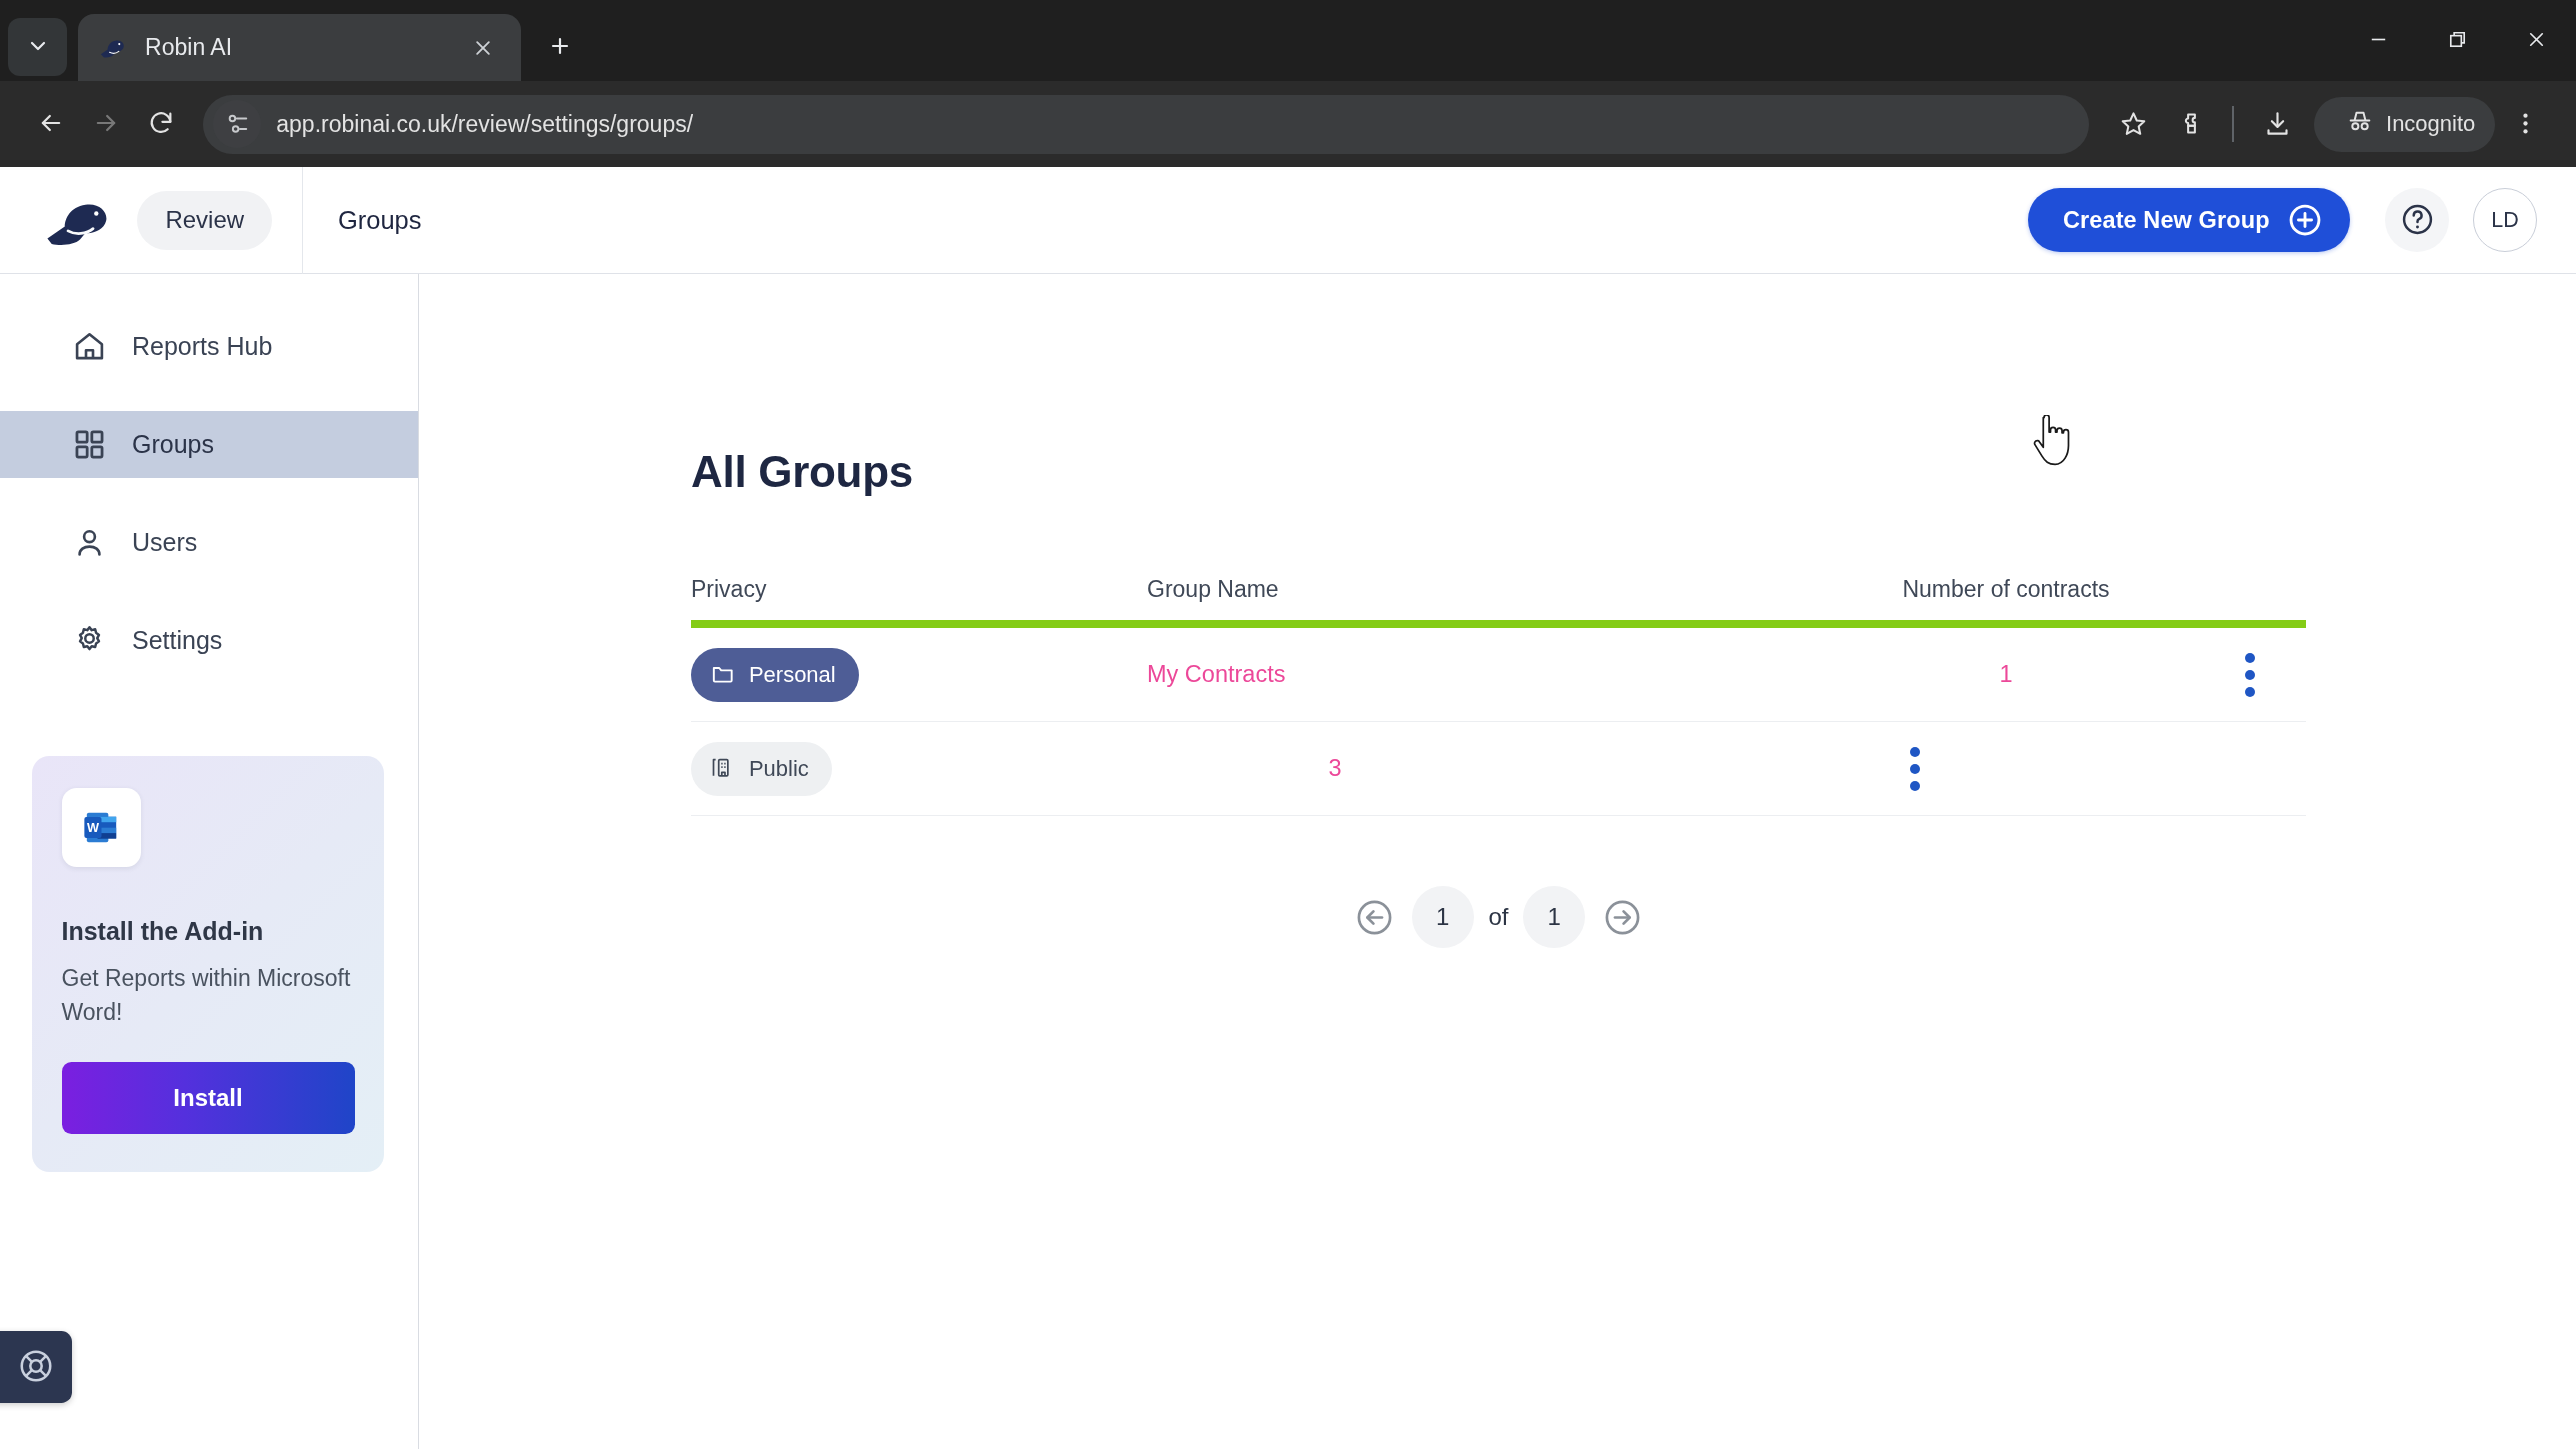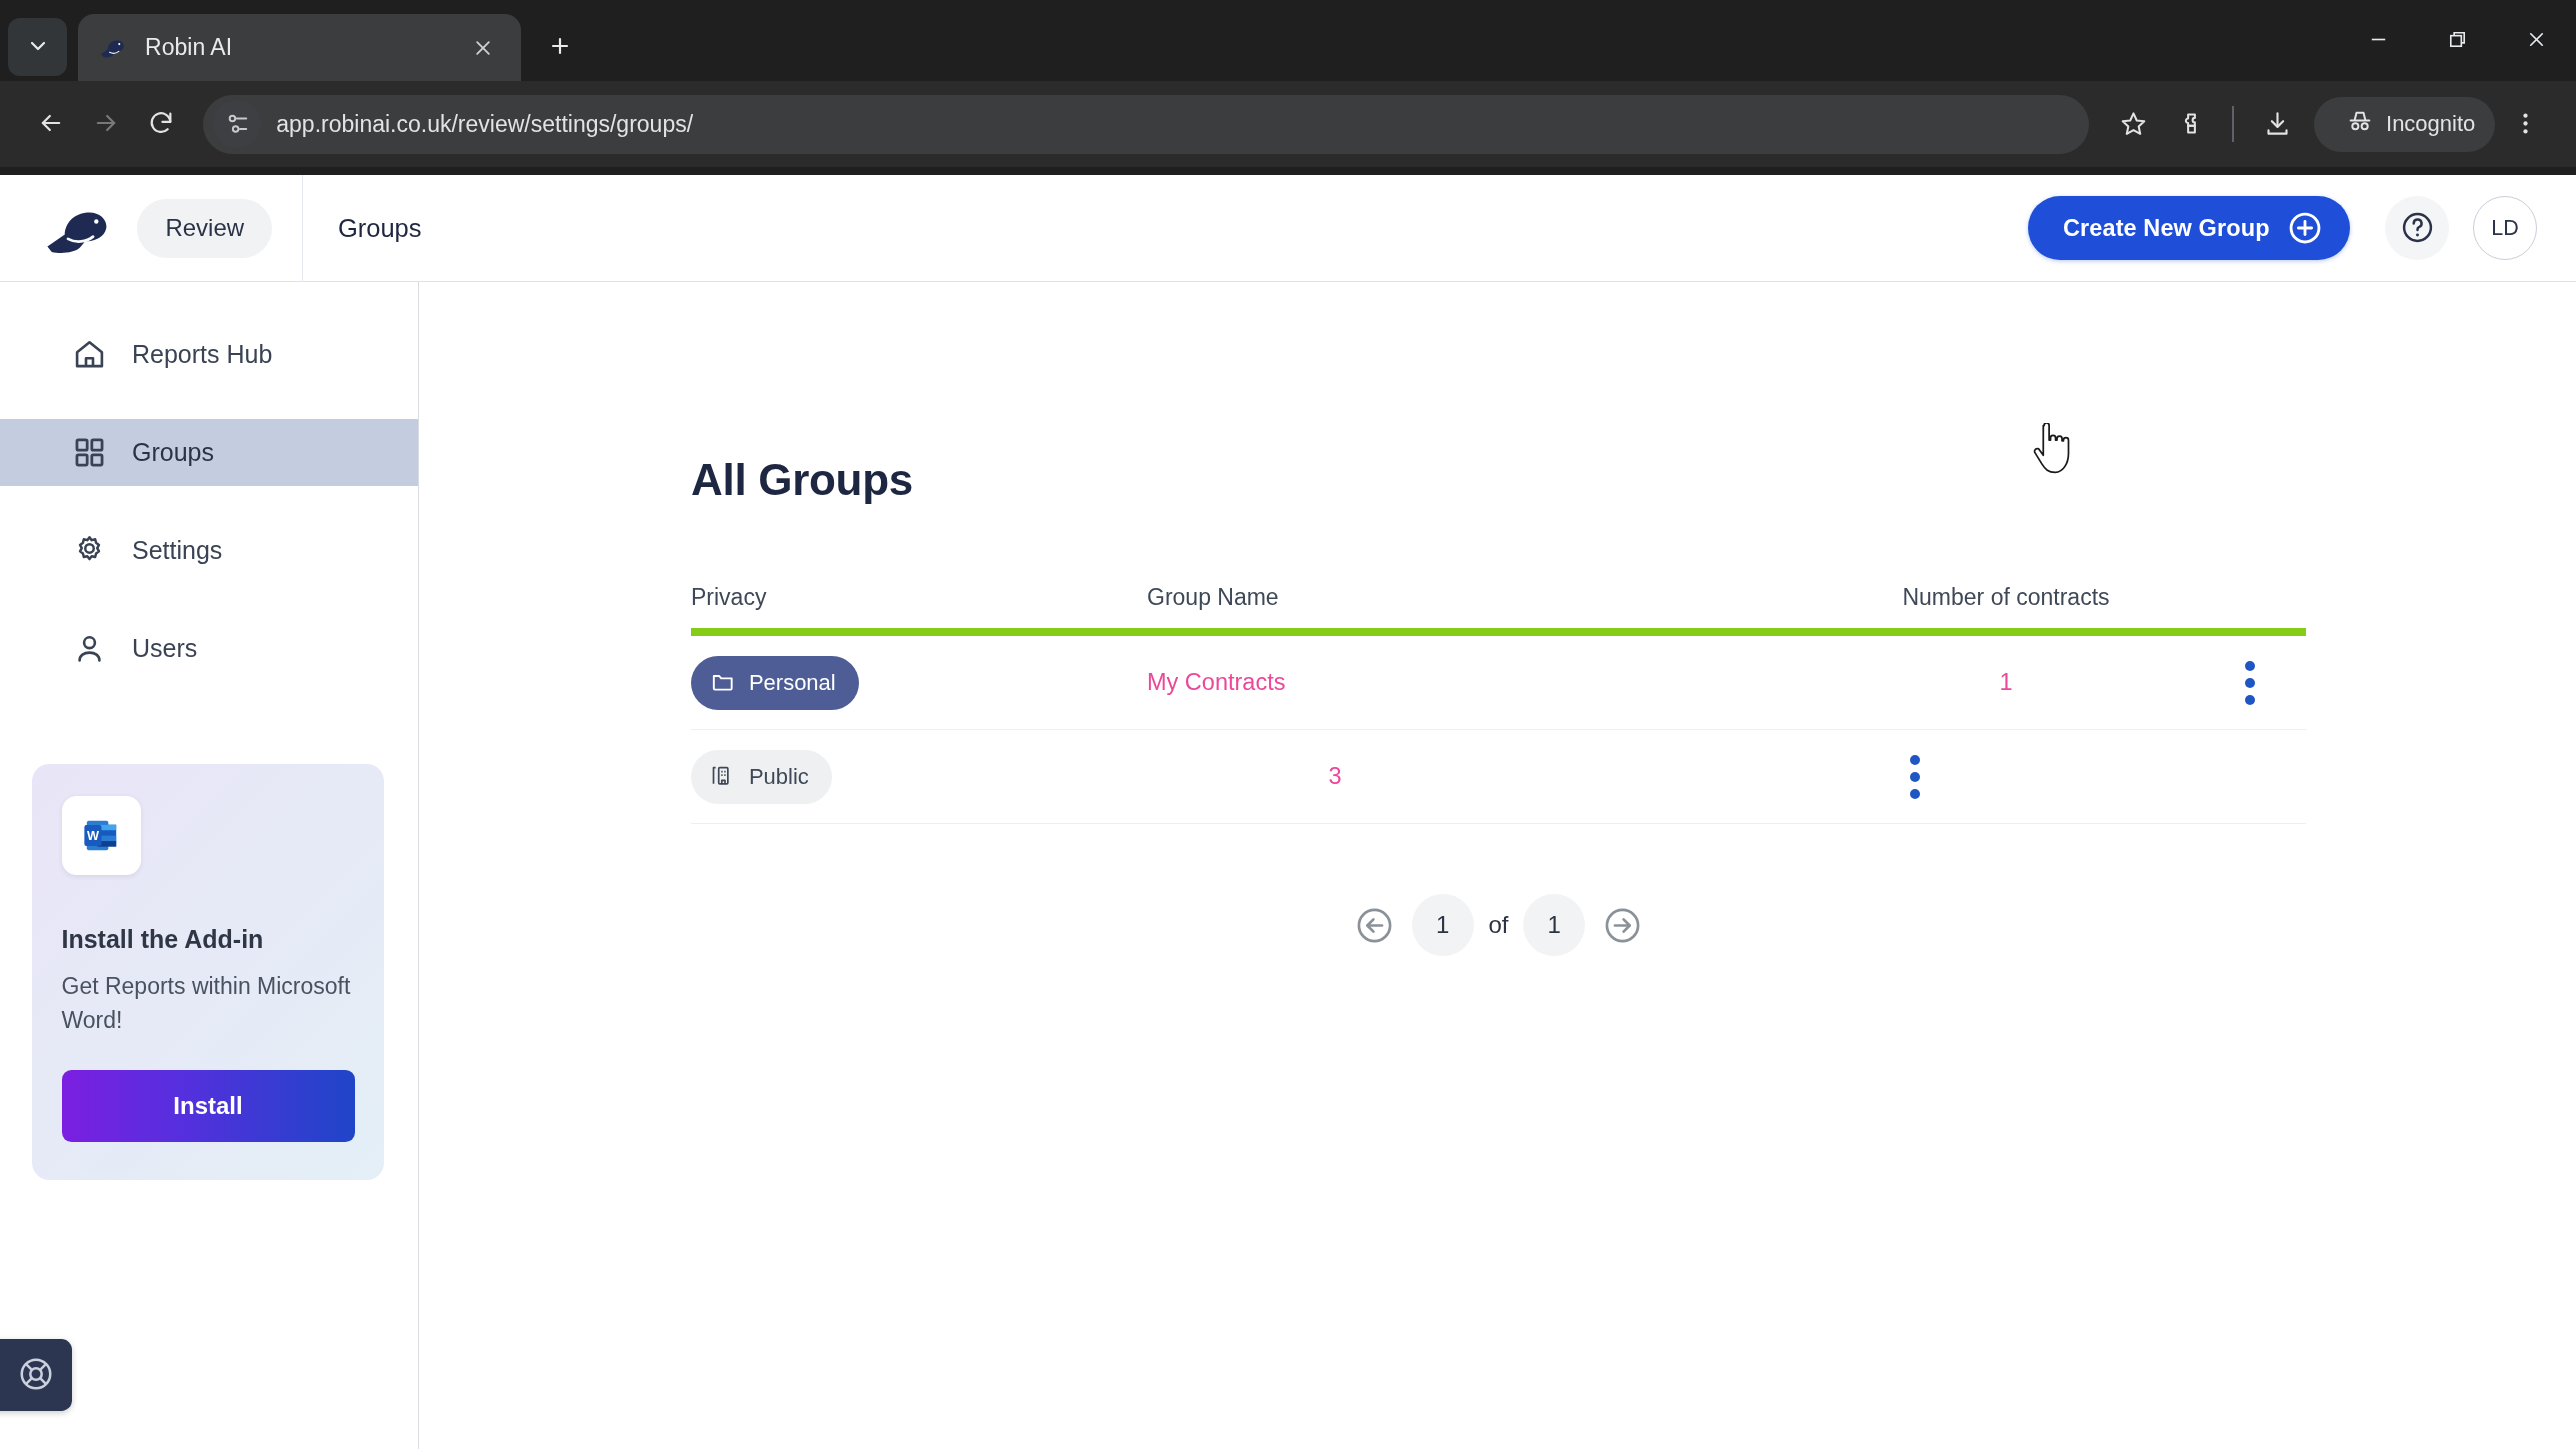--- a/index.html
+++ b/index.html
@@ -62,21 +62,21 @@
   .tb-icon svg { width:27px; height:27px; }
   .tb-sep { width:1.3px; height:36px; background:#5f6368; margin:0 13.4px; }
   .incognito-pill {
     height:55px; border-radius:27.5px; background:#3b3d3f; display:flex; align-items:center;
     padding:0 20px; margin-left:9.4px; cursor:pointer;
   }
   .incognito-pill svg { width:28px; height:28px; }
   .incognito-pill span { color:#e3e3e3; font-size:22px; margin-left:12px; }
 
   
-  .viewport { flex:1; background:#ffffff; position:relative; overflow:hidden;margin-top:8px; }
+  .viewport { flex:1; background:#ffffff; position:relative; overflow:hidden; }
 
   
   .app-header {
     height:107px; display:flex; align-items:center; border-bottom:1.3px solid #dfe2e8;
     background:#fff; position:relative;
   }
   .brand-logo { width:81px; margin-left:39px; display:flex; align-items:center; justify-content:center; }
   .review-pill {
     height:59px; border-radius:29.5px; background:#f1f2f4; display:flex; align-items:center;
     padding:0 28px; margin-left:17.4px; cursor:pointer;
@@ -401,36 +401,36 @@
                 <rect x="13.6" y="3.4" width="7" height="7" rx="1"></rect>
                 <rect x="3.4" y="13.6" width="7" height="7" rx="1"></rect>
                 <rect x="13.6" y="13.6" width="7" height="7" rx="1"></rect>
               </svg>
           </span>
           <span class="ntx">Groups</span>
         </div>
 
         <div class="nav-item">
           <span class="nic">
+            <svg width="35" height="35" viewBox="0 0 24 24" fill="none" stroke="#3a4354" stroke-width="1.8" stroke-linecap="round">
+                <circle cx="12" cy="8" r="3.7"></circle>
+                <path d="M5.2 20.2c0-3.4 3-5.4 6.8-5.4s6.8 2 6.8 5.4"></path>
+              </svg>
+          </span>
+          <span class="ntx">Users</span>
+        </div>
+
+        <div class="nav-item">
+          <span class="nic">
             <svg width="35" height="35" viewBox="0 0 24 24" fill="none" stroke="#3a4354" stroke-width="1.7" stroke-linejoin="round">
                 <path d="M12 2.9l1.5 2 2.4-.6.6 2.4 2 1.5-1.2 2.2 1.2 2.2-2 1.5-.6 2.4-2.4-.6-1.5 2-1.5-2-2.4.6-.6-2.4-2-1.5 1.2-2.2L5.5 8.2l2-1.5.6-2.4 2.4.6Z"></path>
                 <circle cx="12" cy="10.6" r="2.9"></circle>
               </svg>
           </span>
           <span class="ntx">Settings</span>
-        </div>
-
-        <div class="nav-item">
-          <span class="nic">
-            <svg width="35" height="35" viewBox="0 0 24 24" fill="none" stroke="#3a4354" stroke-width="1.8" stroke-linecap="round">
-                <circle cx="12" cy="8" r="3.7"></circle>
-                <path d="M5.2 20.2c0-3.4 3-5.4 6.8-5.4s6.8 2 6.8 5.4"></path>
-              </svg>
-          </span>
-          <span class="ntx">Users</span>
         </div>
 
         <div class="promo">
           <div class="promo-ico">
             <svg width="47" height="47" viewBox="0 0 48 48">
               <rect x="9" y="9" width="22" height="30" rx="2" fill="#2b7cd3"></rect>
               <rect x="20" y="13" width="19" height="22" fill="#185abd"></rect>
               <rect x="20" y="13" width="19" height="5.6" fill="#41a5ee"></rect>
               <rect x="20" y="24.2" width="19" height="5.6" fill="#2b7cd3"></rect>
               <rect x="20" y="29.8" width="19" height="5.6" fill="#103f91"></rect>

